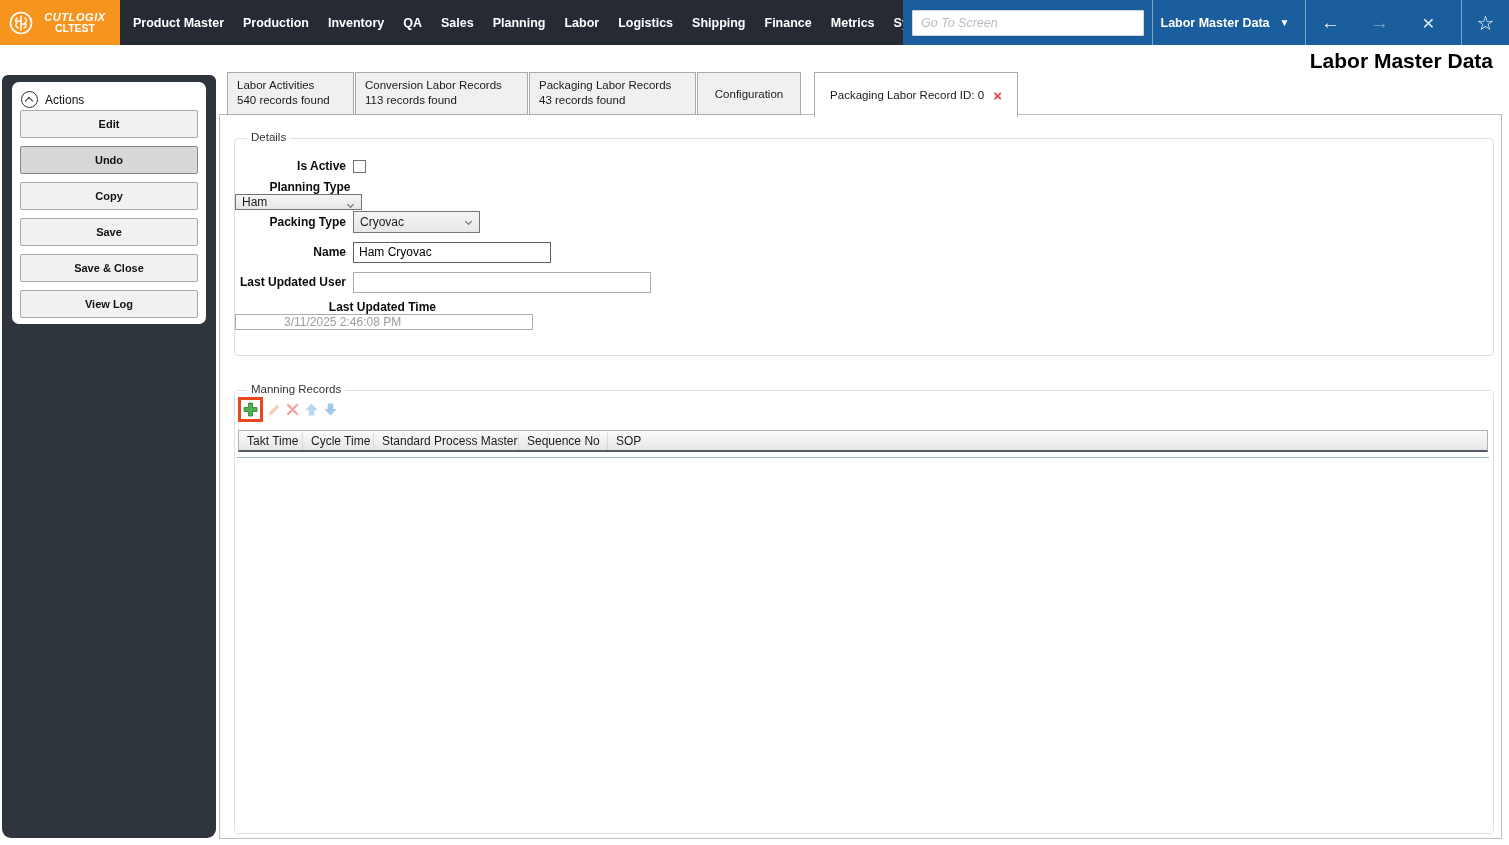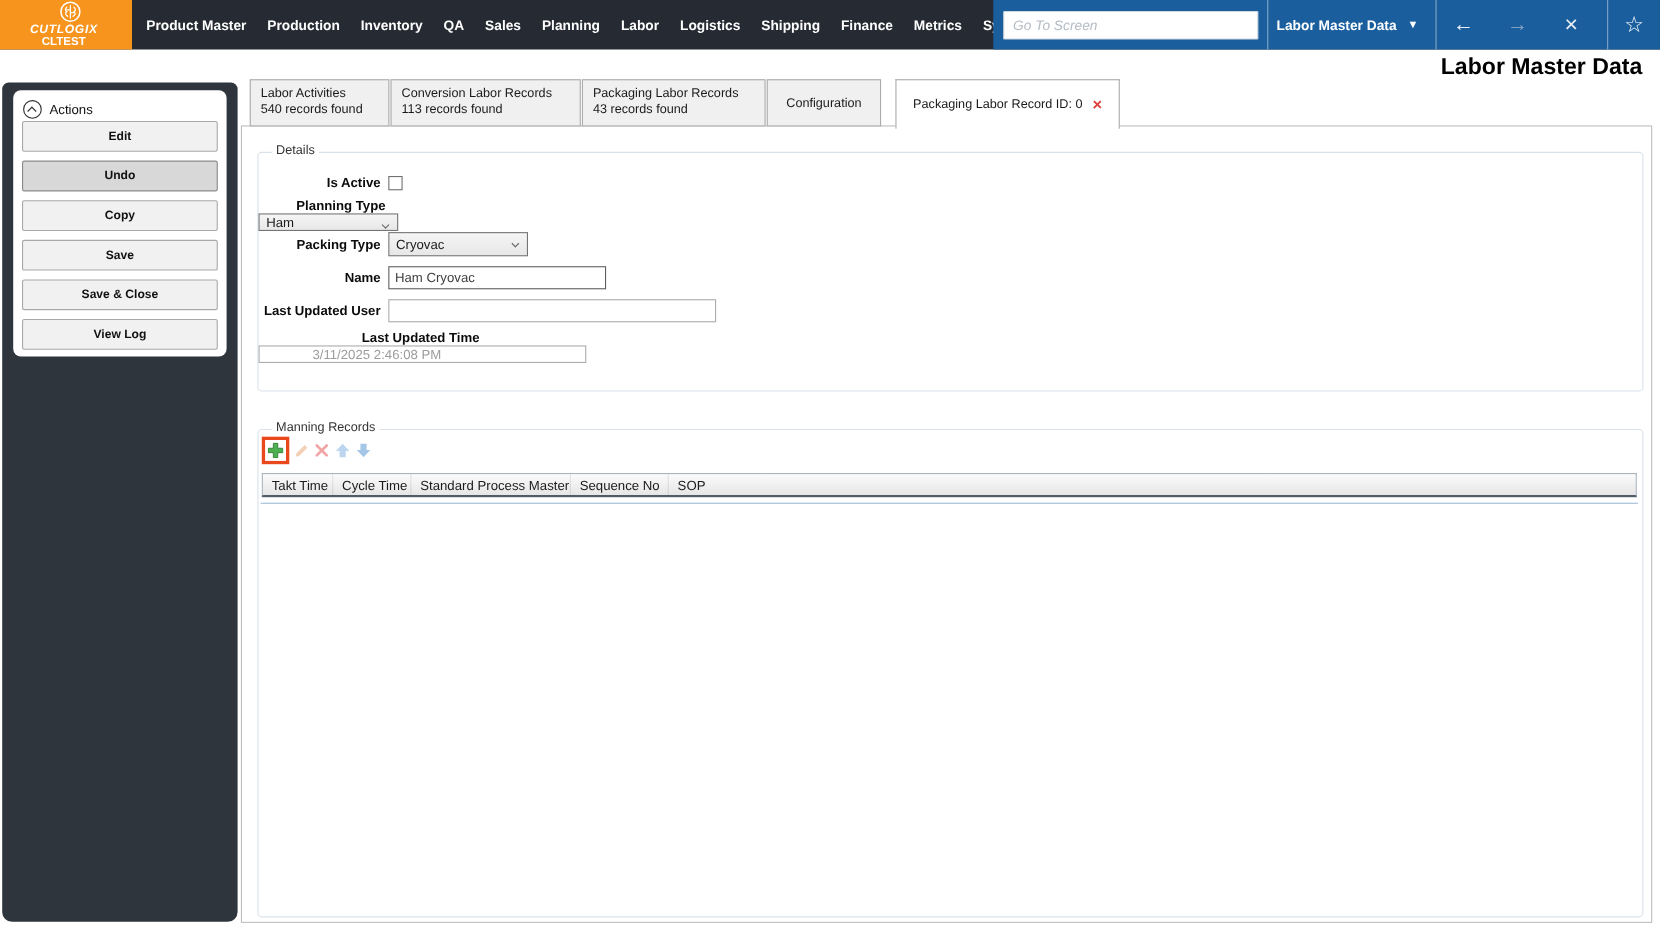--- a/index.html
+++ b/index.html
@@ -2,21 +2,21 @@
 <html><head>
 <meta charset="utf-8">
 <style>
   * { margin:0; padding:0; box-sizing:border-box; }
   html,body { width:1509px; height:845px; background:#fff; overflow:hidden;
               font-family:"Liberation Sans", sans-serif; }
 
   
   .nav { position:absolute; left:0; top:0; width:1509px; height:45px; background:#262B33; }
   .logo { position:absolute; left:0; top:0; width:120px; height:45px; background:#F7941E;
-          display:flex; align-items:center; cursor:pointer;flex-direction:column; }
+          display:flex; align-items:center; cursor:pointer; }
   .logo svg { margin-left:8px; }
   .logo-text { flex:1; text-align:center; color:#fff; line-height:1.1; padding-right:4px; }
   .logo-brand { font-size:11px; font-weight:bold; font-style:italic; letter-spacing:.6px; }
   .logo-env { font-size:10.5px; font-weight:bold; }
   .menu { position:absolute; left:133px; top:0; height:45px; display:flex; align-items:center;
           gap:19px; }
   .menu-item { color:#fff; font-size:12.5px; font-weight:bold; white-space:nowrap; cursor:pointer; }
   .nav-right { position:absolute; left:903px; top:0; right:0; height:45px; background:#1A5E9E;
                display:flex; align-items:center; }
   .goto-input { margin-left:9px; width:232px; height:26px; border:1px solid #cfd6dd; border-radius:1px;
@@ -84,21 +84,21 @@
   .flabel { width:118px; text-align:right; padding-right:7px; font-size:12px; font-weight:bold;
             color:#0b0b0b; white-space:nowrap; }
   .checkbox { width:13px; height:13px; border:1px solid #707070; background:#fff; cursor:pointer; }
   .select { width:127px; height:22px; border:1px solid #747474;
             background:linear-gradient(#F5F5F5,#E7E7E7); display:flex; align-items:center;
             padding-left:6px; font-size:12px; color:#1a1a1a; position:relative; cursor:pointer; }
   .select .chev { position:absolute; right:8px; top:7px; width:5px; height:5px;
                   border-right:1.3px solid #666; border-bottom:1.3px solid #666;
                   transform:rotate(45deg); }
   .tinput { height:21px; border:1px solid #5F5F5F; font-size:12px; padding:0 5px;
-            font-family:inherit; color:#404040; width:198px; }
+            font-family:inherit; color:#000000; width:198px; }
   .winput { width:298px; border-color:#ACACAC;padding-left:48px; }
   .gray { color:#9C9C9C; }
 
   
   .mtoolbar { position:absolute; left:3px; top:6px; display:flex; align-items:center; }
   .add-wrap { width:25px; height:25px; border:3px solid #E8481C; background:#fff;
               display:flex; align-items:center; justify-content:center; cursor:pointer; }
   .ticon { width:17px; height:17px; margin-left:2px; display:flex; align-items:center;
            justify-content:center; }
 

